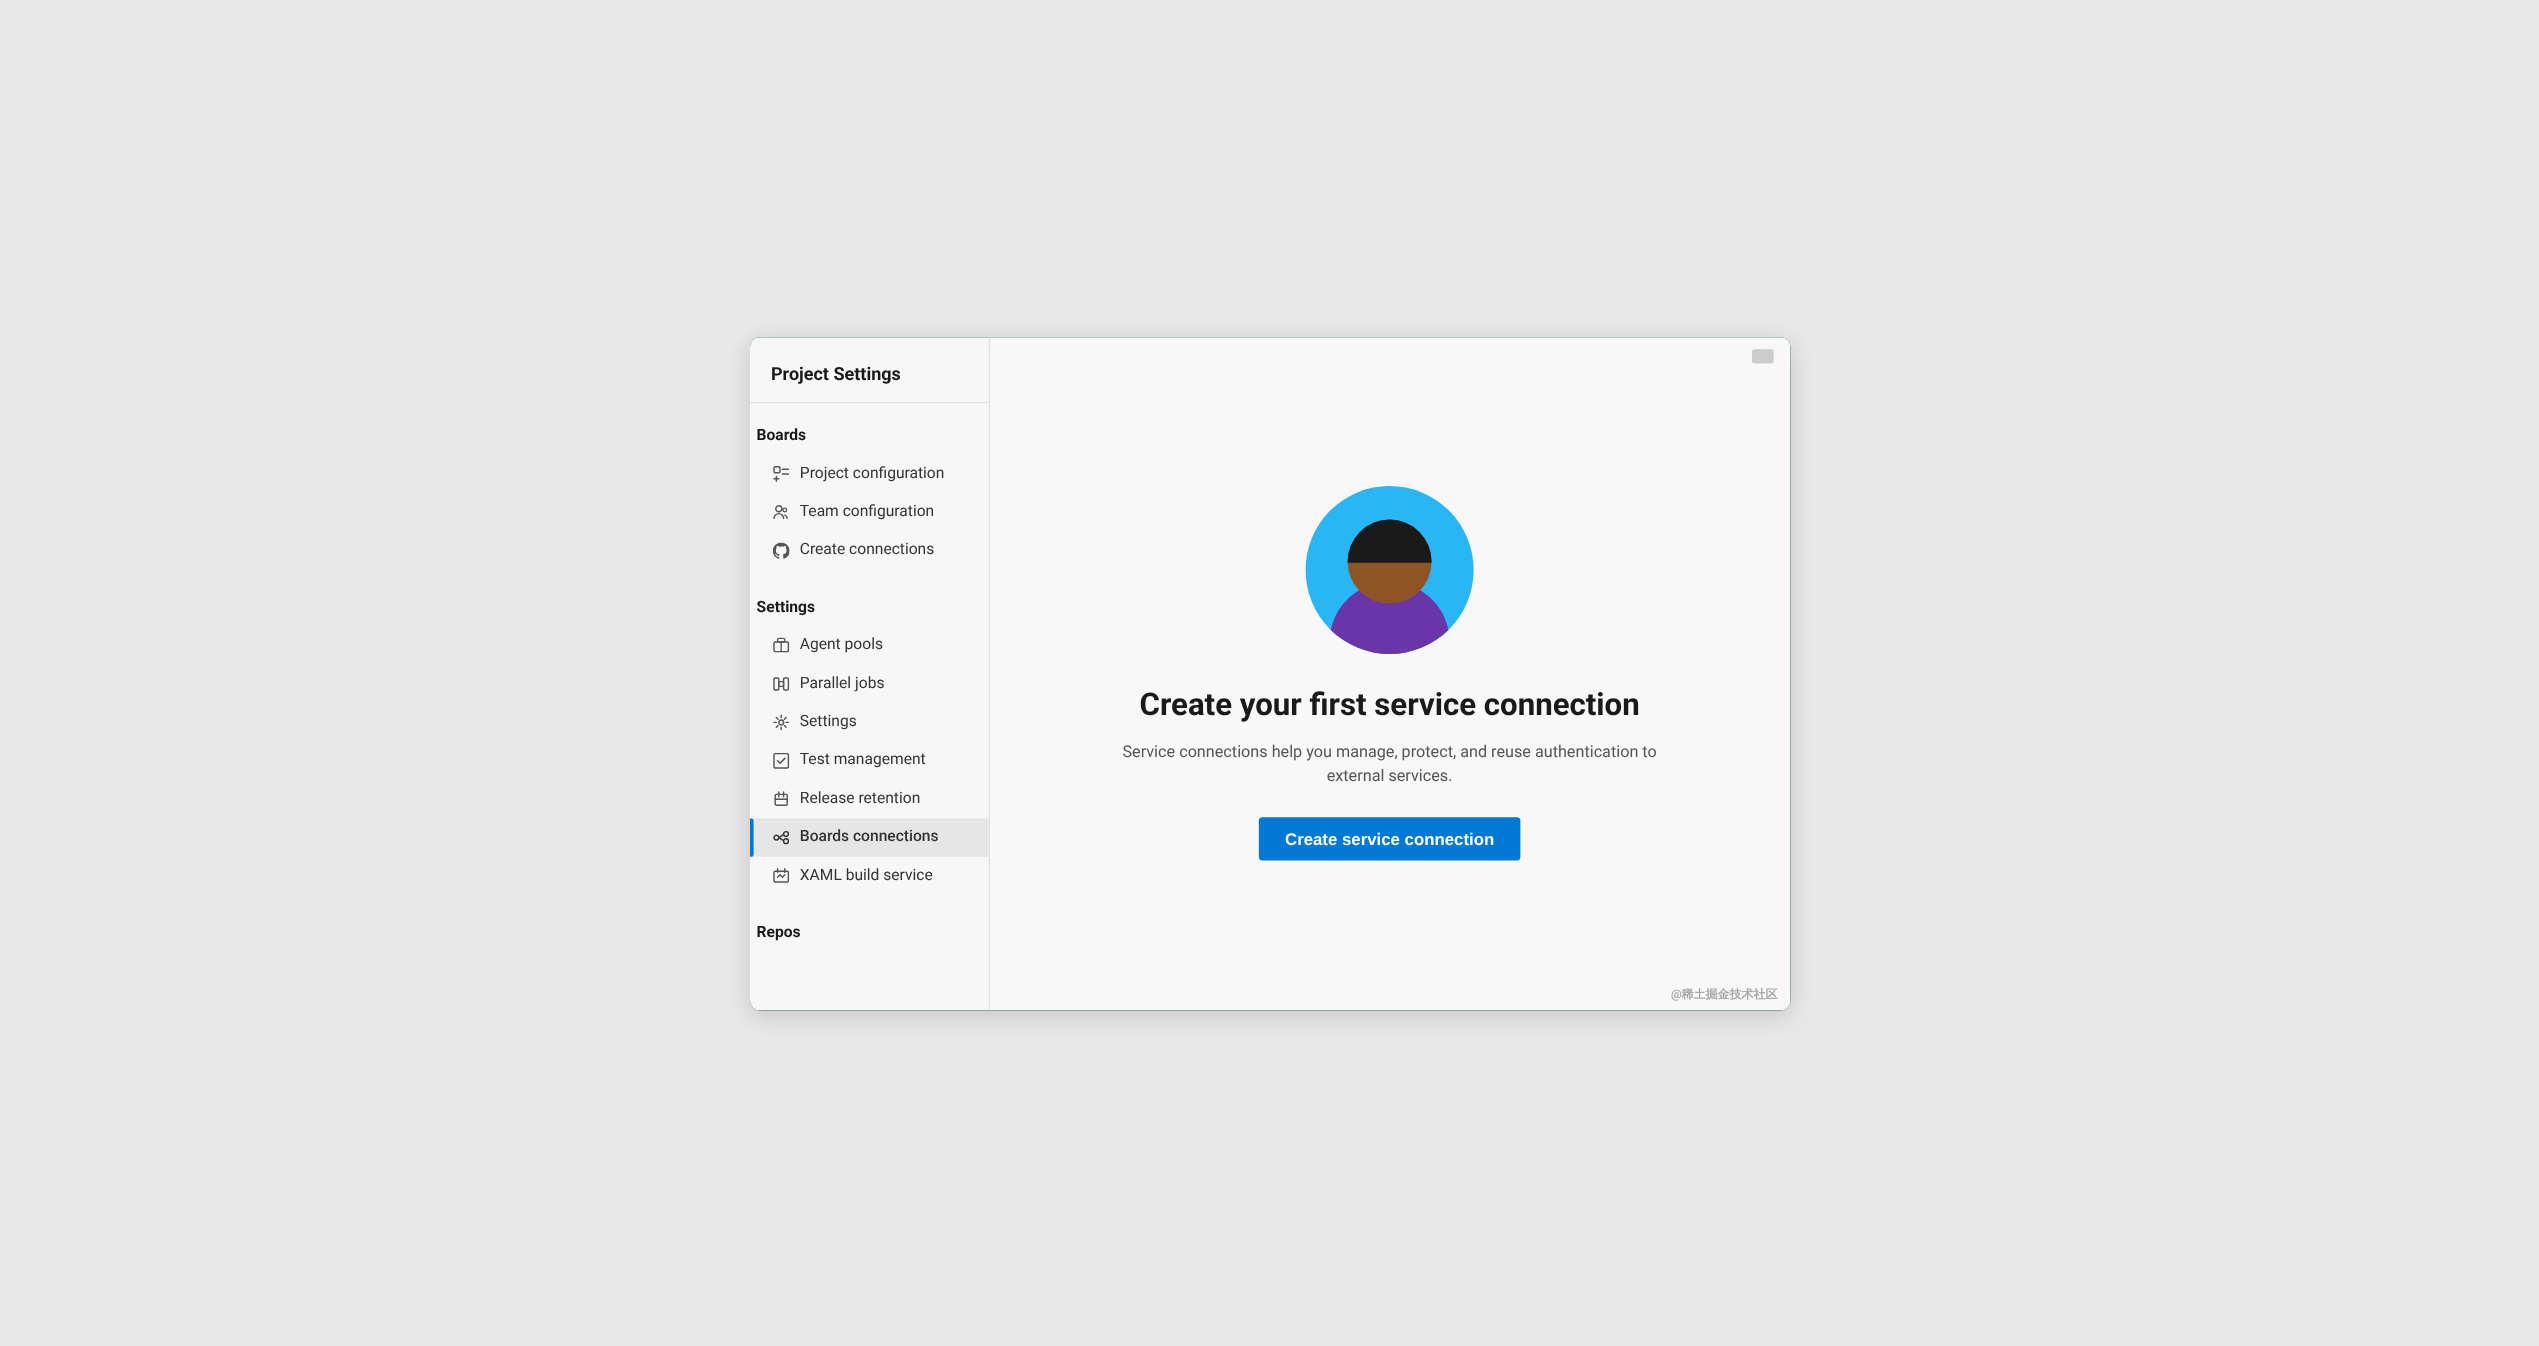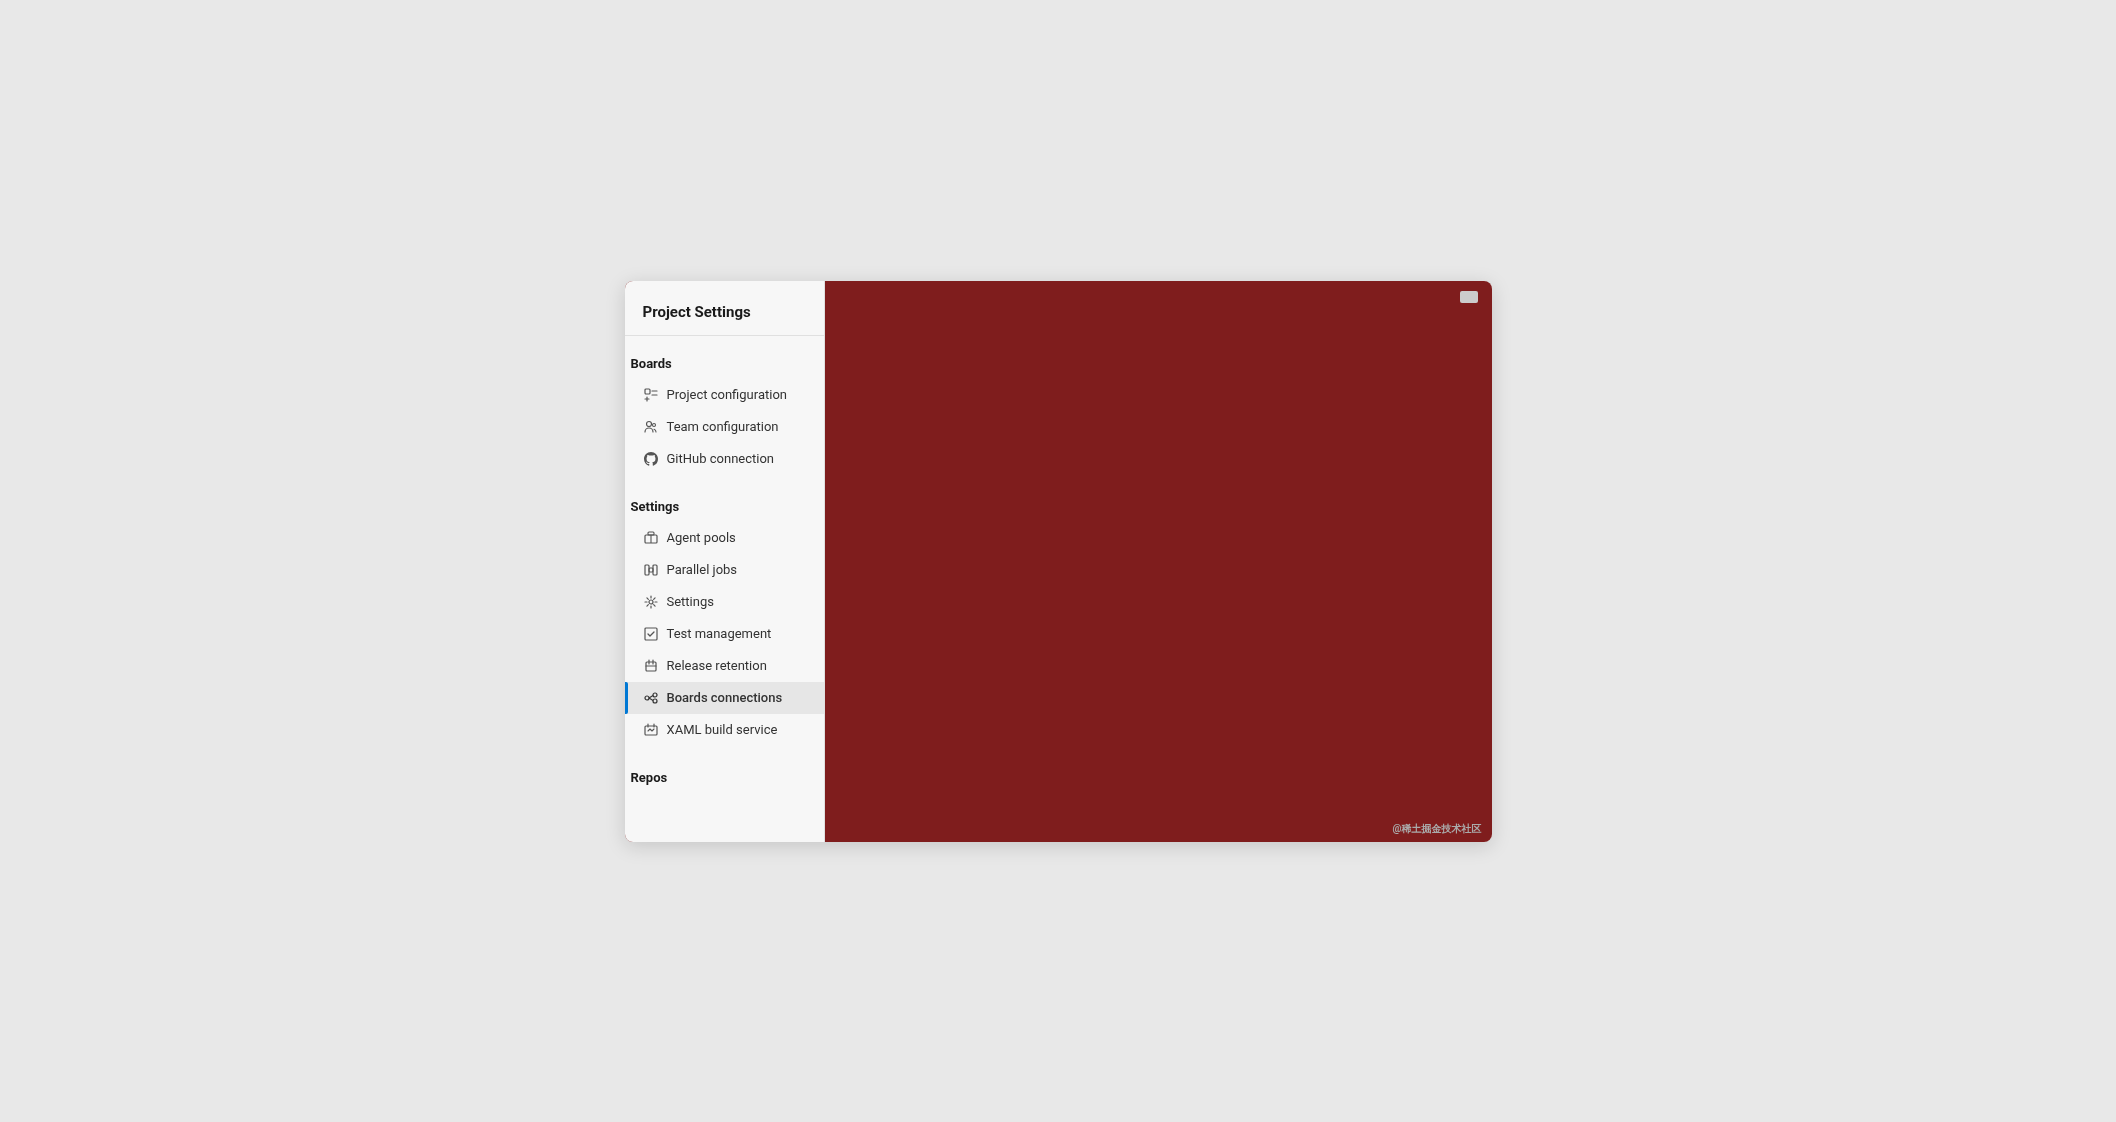--- a/index.html
+++ b/index.html
@@ -8,21 +8,21 @@
       background: #e8e8e8;
       display: flex;
       align-items: center;
       justify-content: center;
       min-height: 100vh;
       padding: 20px;
     }
     .window {
       width: 867px;
       height: 561px;
-      background: #7f1d1d;
+      background: #14532d;
       border-radius: 8px;
       box-shadow: 0 4px 20px rgba(0,0,0,0.15);
       display: flex;
       overflow: hidden;
       position: relative;
     }
     .window-controls {
       position: absolute;
       top: 10px;
       right: 14px;
@@ -216,21 +216,21 @@
         </span>
         <span>Team configuration</span>
       </div>
 
       <div class="sidebar-item">
         <span class="icon">
           <svg width="14" height="14" viewBox="0 0 16 16" fill="#555">
             <path d="M8 0C3.58 0 0 3.58 0 8c0 3.54 2.29 6.53 5.47 7.59.4.07.55-.17.55-.38 0-.19-.01-.82-.01-1.49-2.01.37-2.53-.49-2.69-.94-.09-.23-.48-.94-.82-1.13-.28-.15-.68-.52-.01-.53.63-.01 1.08.58 1.23.82.72 1.21 1.87.87 2.33.66.07-.52.28-.87.51-1.07-1.78-.2-3.64-.89-3.64-3.95 0-.87.31-1.59.82-2.15-.08-.2-.36-1.02.08-2.12 0 0 .67-.21 2.2.82.64-.18 1.32-.27 2-.27.68 0 1.36.09 2 .27 1.53-1.04 2.2-.82 2.2-.82.44 1.1.16 1.92.08 2.12.51.56.82 1.27.82 2.15 0 3.07-1.87 3.75-3.65 3.95.29.25.54.73.54 1.48 0 1.07-.01 1.93-.01 2.2 0 .21.15.46.55.38A8.013 8.013 0 0016 8c0-4.42-3.58-8-8-8z"></path>
           </svg>
         </span>
-        <span>GitHub connection</span>
+        <span>Create connections</span>
       </div>
     </div>
 
     <div class="sidebar-section">
       <div class="sidebar-section-title">Settings</div>
 
       <div class="sidebar-item">
         <span class="icon">
           <svg width="14" height="14" viewBox="0 0 14 14" fill="none">
             <rect x="1" y="4" width="12" height="8" rx="1" stroke="#555" stroke-width="1.2"></rect>
@@ -305,15 +305,25 @@
         </span>
         <span>XAML build service</span>
       </div>
     </div>
 
     <div class="sidebar-section">
       <div class="sidebar-section-title">Repos</div>
     </div>
   </div>
 
+  <div class="main">
+    <div class="illustration">
+      <div class="person-body"></div>
+      <div class="person-head"></div>
+      <div class="person-hair"></div>
+    </div>
+    <h1 class="main-title">Create your first service connection</h1>
+    <p class="main-desc">Service connections help you manage, protect, and reuse authentication to external services.</p>
+    <button class="create-btn">Create service connection</button>
+  </div>
 
   <div class="watermark">@稀土掘金技术社区</div>
 </div>
 
 </body></html>

